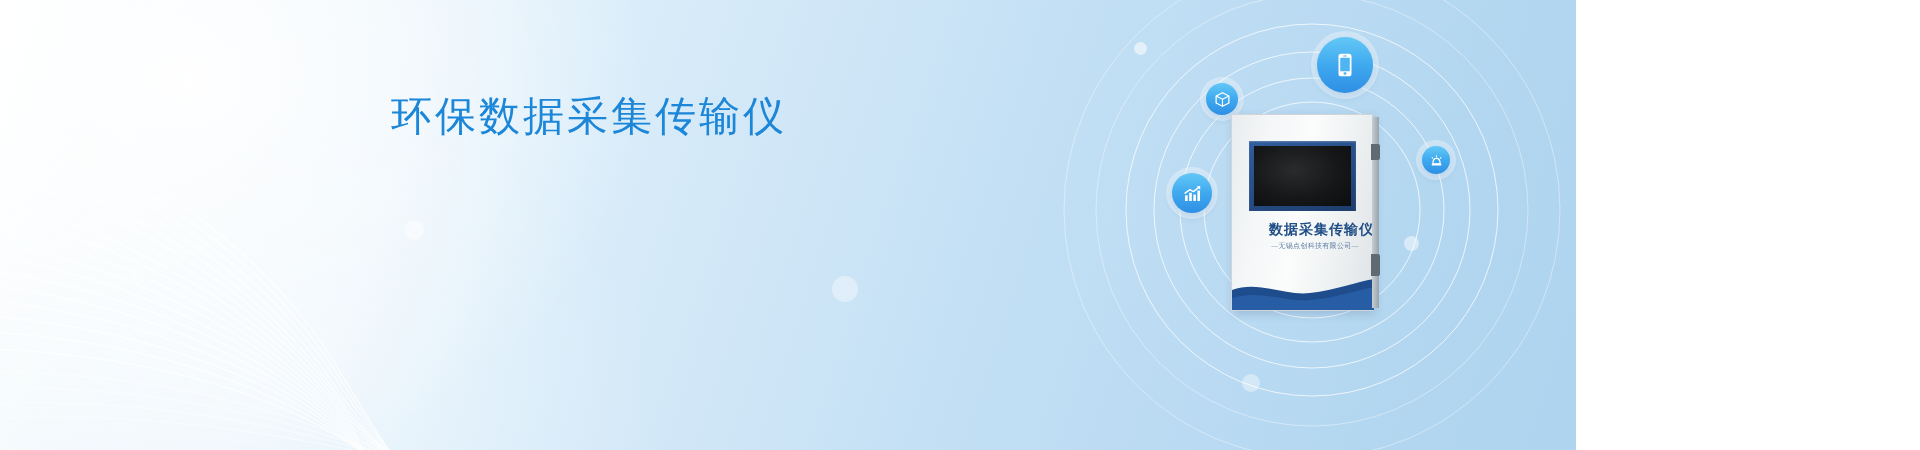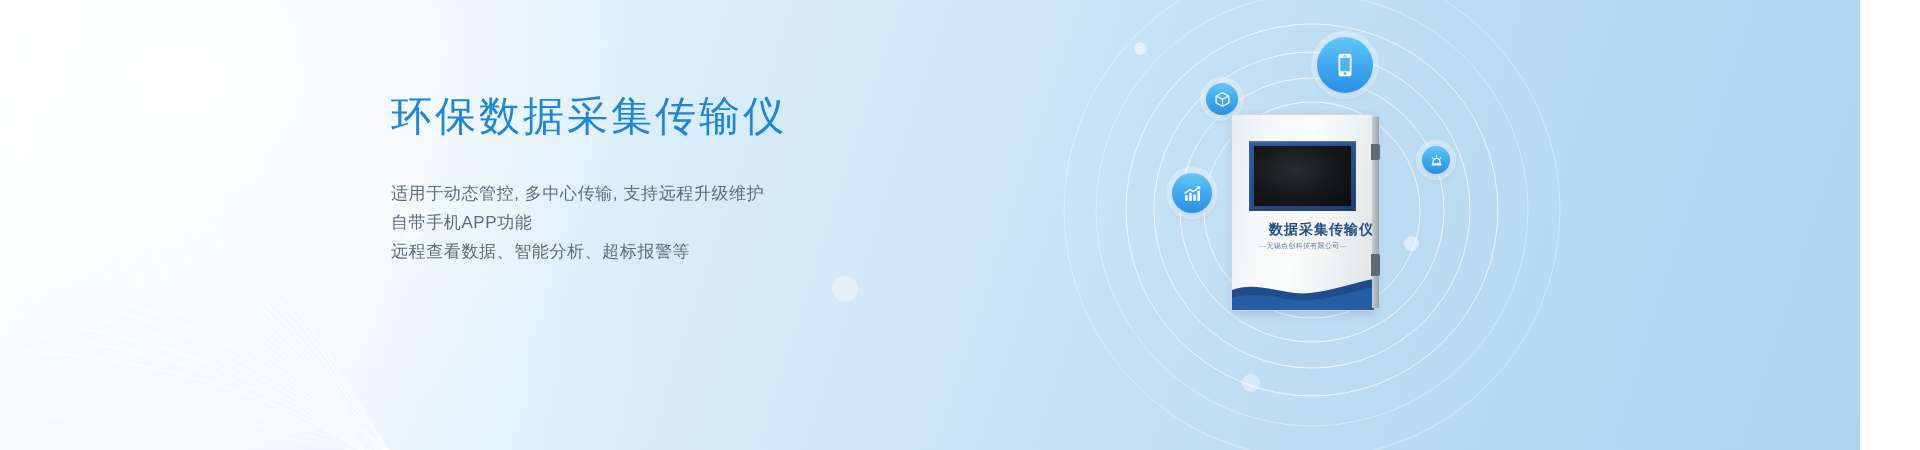--- a/index.html
+++ b/index.html
@@ -4,21 +4,21 @@
 <style>
   html, body {
     margin: 0;
     padding: 0;
     background: #ffffff;
   }
   * { box-sizing: border-box; }
 
   .banner {
     position: relative;
-    width: 1860px;
+    width: 1576px;
     height: 450px;
     overflow: hidden;
     font-family: "Liberation Sans", "DejaVu Sans", sans-serif;
     background: linear-gradient(108deg,
         #ffffff 0%,
         #f4fafd 8%,
         #e8f3fb 20%,
         #dceefa 34%,
         #cfe6f7 50%,
         #c2dff4 64%,
@@ -122,21 +122,21 @@
     text-align: right;
     color: #1f4d86;
     font-family: "Liberation Serif", "DejaVu Serif", serif;
     font-weight: bold;
     font-size: 14px;
     letter-spacing: 1px;
     white-space: nowrap;
   }
   .dev-sublabel {
     position: absolute;
-    left: 0; top: 126px;
+    left: 12px; top: 126px;
     width: 142px;
     text-align: center;
     color: #5a7ba3;
     font-family: "Liberation Serif", "DejaVu Serif", serif;
     font-size: 7px;
     letter-spacing: 0.3px;
     white-space: nowrap;
   }
   .dev-wave {
     position: absolute;
@@ -223,25 +223,20 @@
   </svg>
 
   <div class="bokeh" style="left:404px; top:220px; width:20px; height:20px; background:rgba(255,255,255,0.45);"></div>
   <div class="bokeh" style="left:832px; top:276px; width:26px; height:26px; background:rgba(255,255,255,0.38);"></div>
   <div class="bokeh" style="left:1134px; top:42px; width:13px; height:13px; background:rgba(255,255,255,0.55);"></div>
   <div class="bokeh" style="left:1404px; top:236px; width:15px; height:15px; background:rgba(255,255,255,0.48);"></div>
   <div class="bokeh" style="left:1242px; top:374px; width:18px; height:18px; background:rgba(255,255,255,0.40);"></div>
 
   <div class="copy">
     <h1 class="title">环保数据采集传输仪</h1>
-    <ul class="sub-list">
-      <li>适用于动态管控, 多中心传输, 支持远程升级维护</li>
-      <li>自带手机APP功能</li>
-      <li>远程查看数据、智能分析、超标报警等</li>
-    </ul>
   </div>
 
   <div class="scene">
 
     <svg class="arcs" viewBox="0 0 620 450" preserveAspectRatio="none">
       <g fill="none" stroke="#ffffff" stroke-opacity="0.75" stroke-width="1">
         <circle cx="252" cy="210" r="108"></circle>
         <circle cx="252" cy="210" r="132"></circle>
         <circle cx="252" cy="210" r="158"></circle>
         <circle cx="252" cy="210" r="186"></circle>

